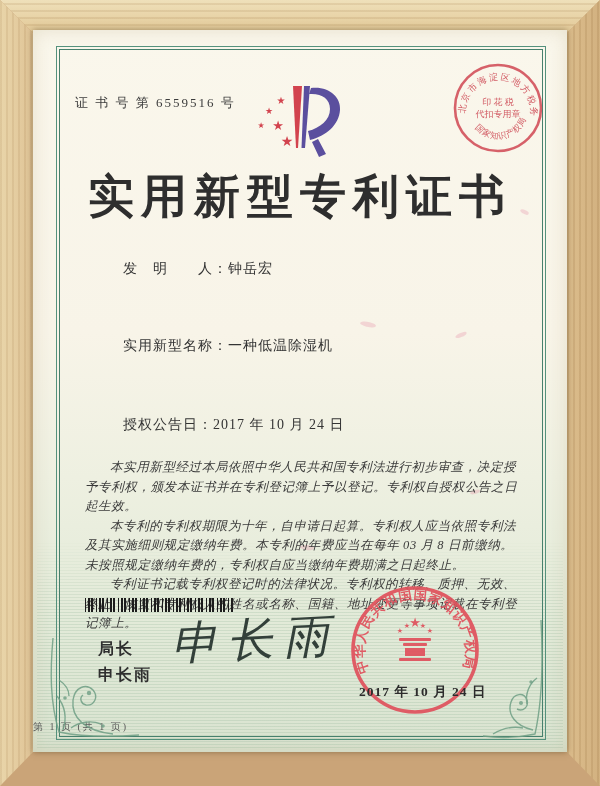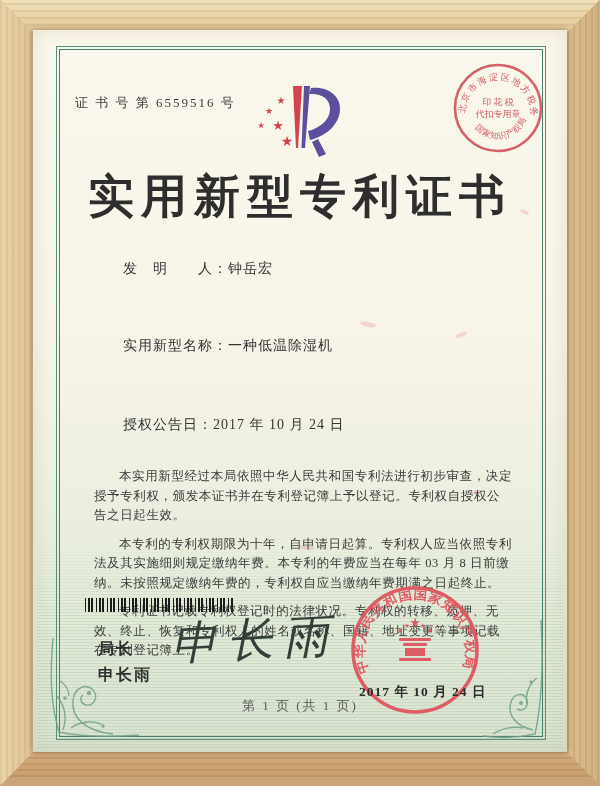--- a/index.html
+++ b/index.html
@@ -1,17 +1,17 @@
 <!DOCTYPE html>
 <html><head>
 <meta charset="utf-8">
 <style>
   html,body{margin:0;padding:0;width:600px;height:786px;overflow:hidden;
     font-family:"Liberation Serif","DejaVu Serif",serif;background:#caa478;}
-  .scene{position:relative;width:600px;height:777px;}
+  .scene{position:relative;width:600px;height:673px;}
 
   
   .frame{position:absolute;z-index:1;}
   .frame-top{left:0;top:0;width:600px;height:33px;
     background:repeating-linear-gradient(0deg,rgba(150,108,58,.14) 0 2px,rgba(255,255,255,0) 2px 7px),linear-gradient(180deg,#efe0ba,#e2c896);
     clip-path:polygon(0 0,100% 0,calc(100% - 33px) 100%,33px 100%);}
   .frame-bottom{left:0;bottom:0;width:600px;height:34px;
     background:repeating-linear-gradient(0deg,rgba(140,95,45,.18) 0 2px,rgba(255,255,255,0) 2px 6px),linear-gradient(180deg,#d9b183,#c89e6e);
     clip-path:polygon(33px 0,calc(100% - 33px) 0,100% 100%,0 100%);}
   .frame-left{left:0;top:0;width:33px;height:786px;
@@ -34,35 +34,35 @@
 
   
   .cert-number{position:absolute;left:42px;top:64px;font-size:13px;letter-spacing:2px;color:#3c3c3c;}
   .logo{position:absolute;left:218px;top:50px;width:96px;height:88px;}
   .cert-title{position:absolute;left:0;top:136px;width:100%;text-align:center;
     font-size:46px;font-weight:bold;letter-spacing:7px;color:#2e2e2e;}
   .fields{position:absolute;left:54px;top:210px;right:40px;}
   .field-row{margin-bottom:20px;font-size:14px;color:#343434;letter-spacing:1px;line-height:19px;white-space:pre;}
   .field-label{color:#343434;}
   .paragraphs{position:absolute;left:52px;top:428px;width:436px;color:#3a3a3a;}
-  .paragraphs p{margin:9px;text-indent:2em;font-size:12.5px;line-height:19.5px;letter-spacing:.6px;}
+  .paragraphs p{margin:0;text-indent:2em;font-size:12.5px;line-height:19.5px;letter-spacing:.6px;font-style:italic;}
 
   .barcode{position:absolute;left:52px;top:568px;width:148px;height:14px;
     background:repeating-linear-gradient(90deg,#1c1c1c 0 1px,transparent 1px 3px,#1c1c1c 3px 5px,transparent 5px 6px,#1c1c1c 6px 8px,transparent 8px 11px);}
   .sig-block{position:absolute;left:65px;top:606px;font-family:"Liberation Sans","DejaVu Sans",sans-serif;
     font-size:16px;font-weight:600;color:#2f2f2f;line-height:26px;letter-spacing:2px;z-index:3;}
   .signature-script{position:absolute;left:138px;top:578px;width:220px;font-size:46px;color:#33403a;
     letter-spacing:10px;transform:rotate(-3deg);font-style:italic;z-index:3;white-space:nowrap;}
 
   .office-seal{position:absolute;left:314px;top:552px;width:136px;height:136px;z-index:3;opacity:.92;}
   .tax-stamp{position:absolute;left:417px;top:30px;width:96px;height:96px;opacity:.88;}
   .issue-date{position:absolute;left:326px;top:653px;width:150px;font-size:13.5px;font-weight:bold;
     color:#2c2c2c;letter-spacing:1px;z-index:4;white-space:nowrap;}
-  .page-footer{position:absolute;left:0;top:667px;width:100%;text-align:center;
-    font-size:13px;color:#5a5a5a;letter-spacing:2px;}
+  .page-footer{position:absolute;left:0;top:690px;width:100%;
+    font-size:10px;color:#5a5a5a;letter-spacing:2px;}
 
   .ornament{position:absolute;z-index:2;}
   .ornament-bl{left:10px;top:606px;width:100px;height:104px;}
   .ornament-br{left:448px;top:588px;width:64px;height:122px;}
 
   .speckle{position:absolute;border-radius:60% 40% 55% 45%;background:rgba(228,128,158,.28);}
 </style>
 </head>
 <body>
 

